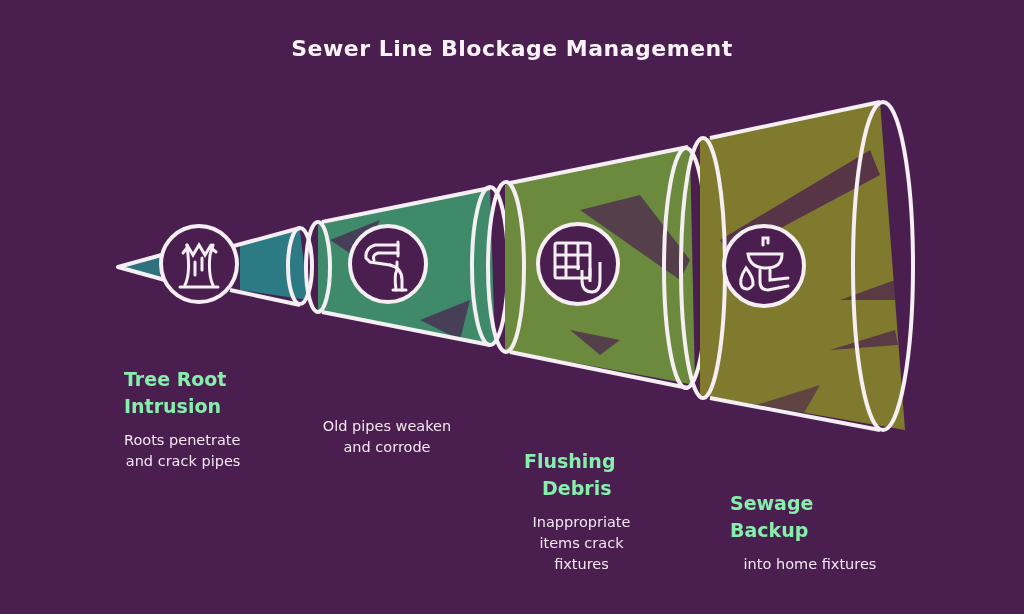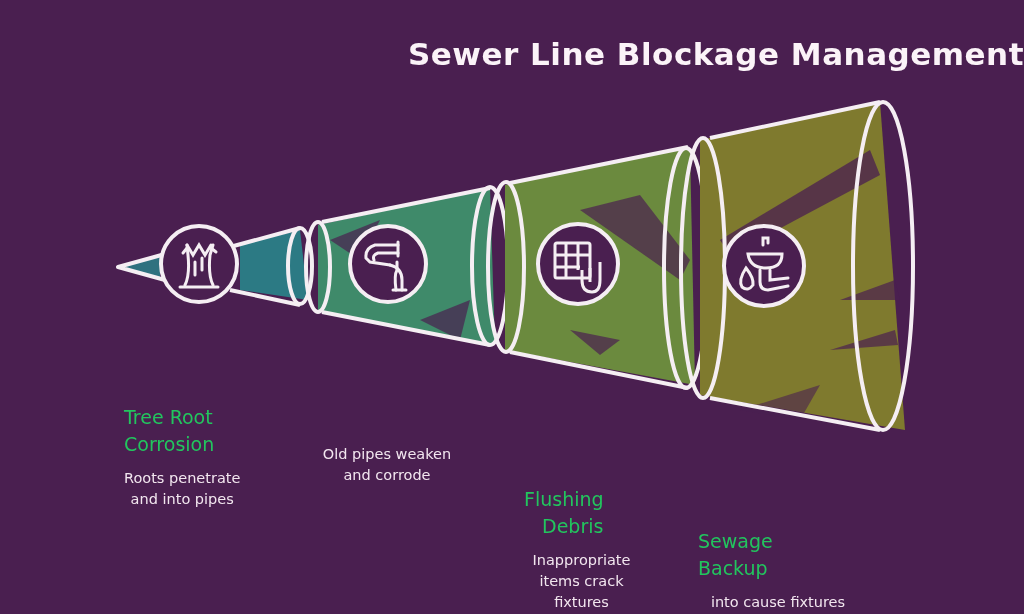--- a/index.html
+++ b/index.html
@@ -6,25 +6,25 @@
   body {
     width: 1024px; height: 614px; overflow: hidden;
     background: #4a1f50;
     font-family: "DejaVu Sans", sans-serif;
     position: relative;
     color: #f7eef5;
   }
   #diagram { position: absolute; left: 0; top: 0; }
   .title {
     position: absolute; left: 0; width: 1024px; top: 36px;
-    text-align: right; font-weight: bold; font-size: 31px; letter-spacing: 0.5px;
+    text-align: center; font-weight: bold; font-size: 22px; letter-spacing: 0.5px;
     color: #fbf3f8;
   }
   .stage-label { position: absolute; text-align: left; }
-  .stage-title { font-weight: normal; font-size: 19px; line-height: 27px; color: #22c55e; margin-top: 38px; }
+  .stage-title { font-weight: bold; font-size: 19px; line-height: 27px; color: #86efac; }
   .stage-desc { font-size: 14.5px; line-height: 21px; margin-top: 10px; color: #f2e6ef; text-align: center; }
 </style>
 </head>
 <body>
 
 <svg id="diagram" width="1024" height="614" viewBox="0 0 1024 614">
 
   <g>
     <polygon points="120,266 160,255 160,278" fill="#2c7a84" opacity="0.9"></polygon>
     <path d="M118,267 L165,254 M118,267 L165,280" stroke="#f5eef3" stroke-width="4" fill="none" stroke-linecap="round"></path>
@@ -109,25 +109,25 @@
       <path d="M746,268 Q738,280 742,287 Q748,292 753,285 Q754,278 746,268 Z"></path>
     </g>
   </g>
 </svg>
 
 <div class="title">Sewer Line Blockage Management</div>
 
 <div class="stage-label" style="left:124px; top:366px;">
   <div class="stage-title">
     <div>Tree Root</div>
-    <div>Corrosion</div>
+    <div>Intrusion</div>
   </div>
-  <div class="stage-desc" style="text-align:center;">
+  <div class="stage-desc" style="text-align:right;">
     <div>Roots penetrate</div>
-    <div>and into pipes</div>
+    <div>and crack pipes</div>
   </div>
 </div>
 
 <div class="stage-label" style="left:312px; top:406px; width:170px;">
   <div class="stage-title">
   </div>
   <div class="stage-desc" style="width:150px;">
     <div>Old pipes weaken</div>
     <div>and corrode</div>
   </div>
@@ -138,21 +138,21 @@
     <div>Flushing</div>
     <div style="padding-left:18px;">Debris</div>
   </div>
   <div class="stage-desc" style="width:115px;">
     <div>Inappropriate</div>
     <div>items crack</div>
     <div>fixtures</div>
   </div>
 </div>
 
-<div class="stage-label" style="left:698px; top:490px; width:170px;">
+<div class="stage-label" style="left:730px; top:490px; width:170px;">
   <div class="stage-title">
     <div>Sewage</div>
     <div>Backup</div>
   </div>
   <div class="stage-desc" style="width:160px;">
-    <div>into cause fixtures</div>
+    <div>into home fixtures</div>
   </div>
 </div>
 
 </body></html>

